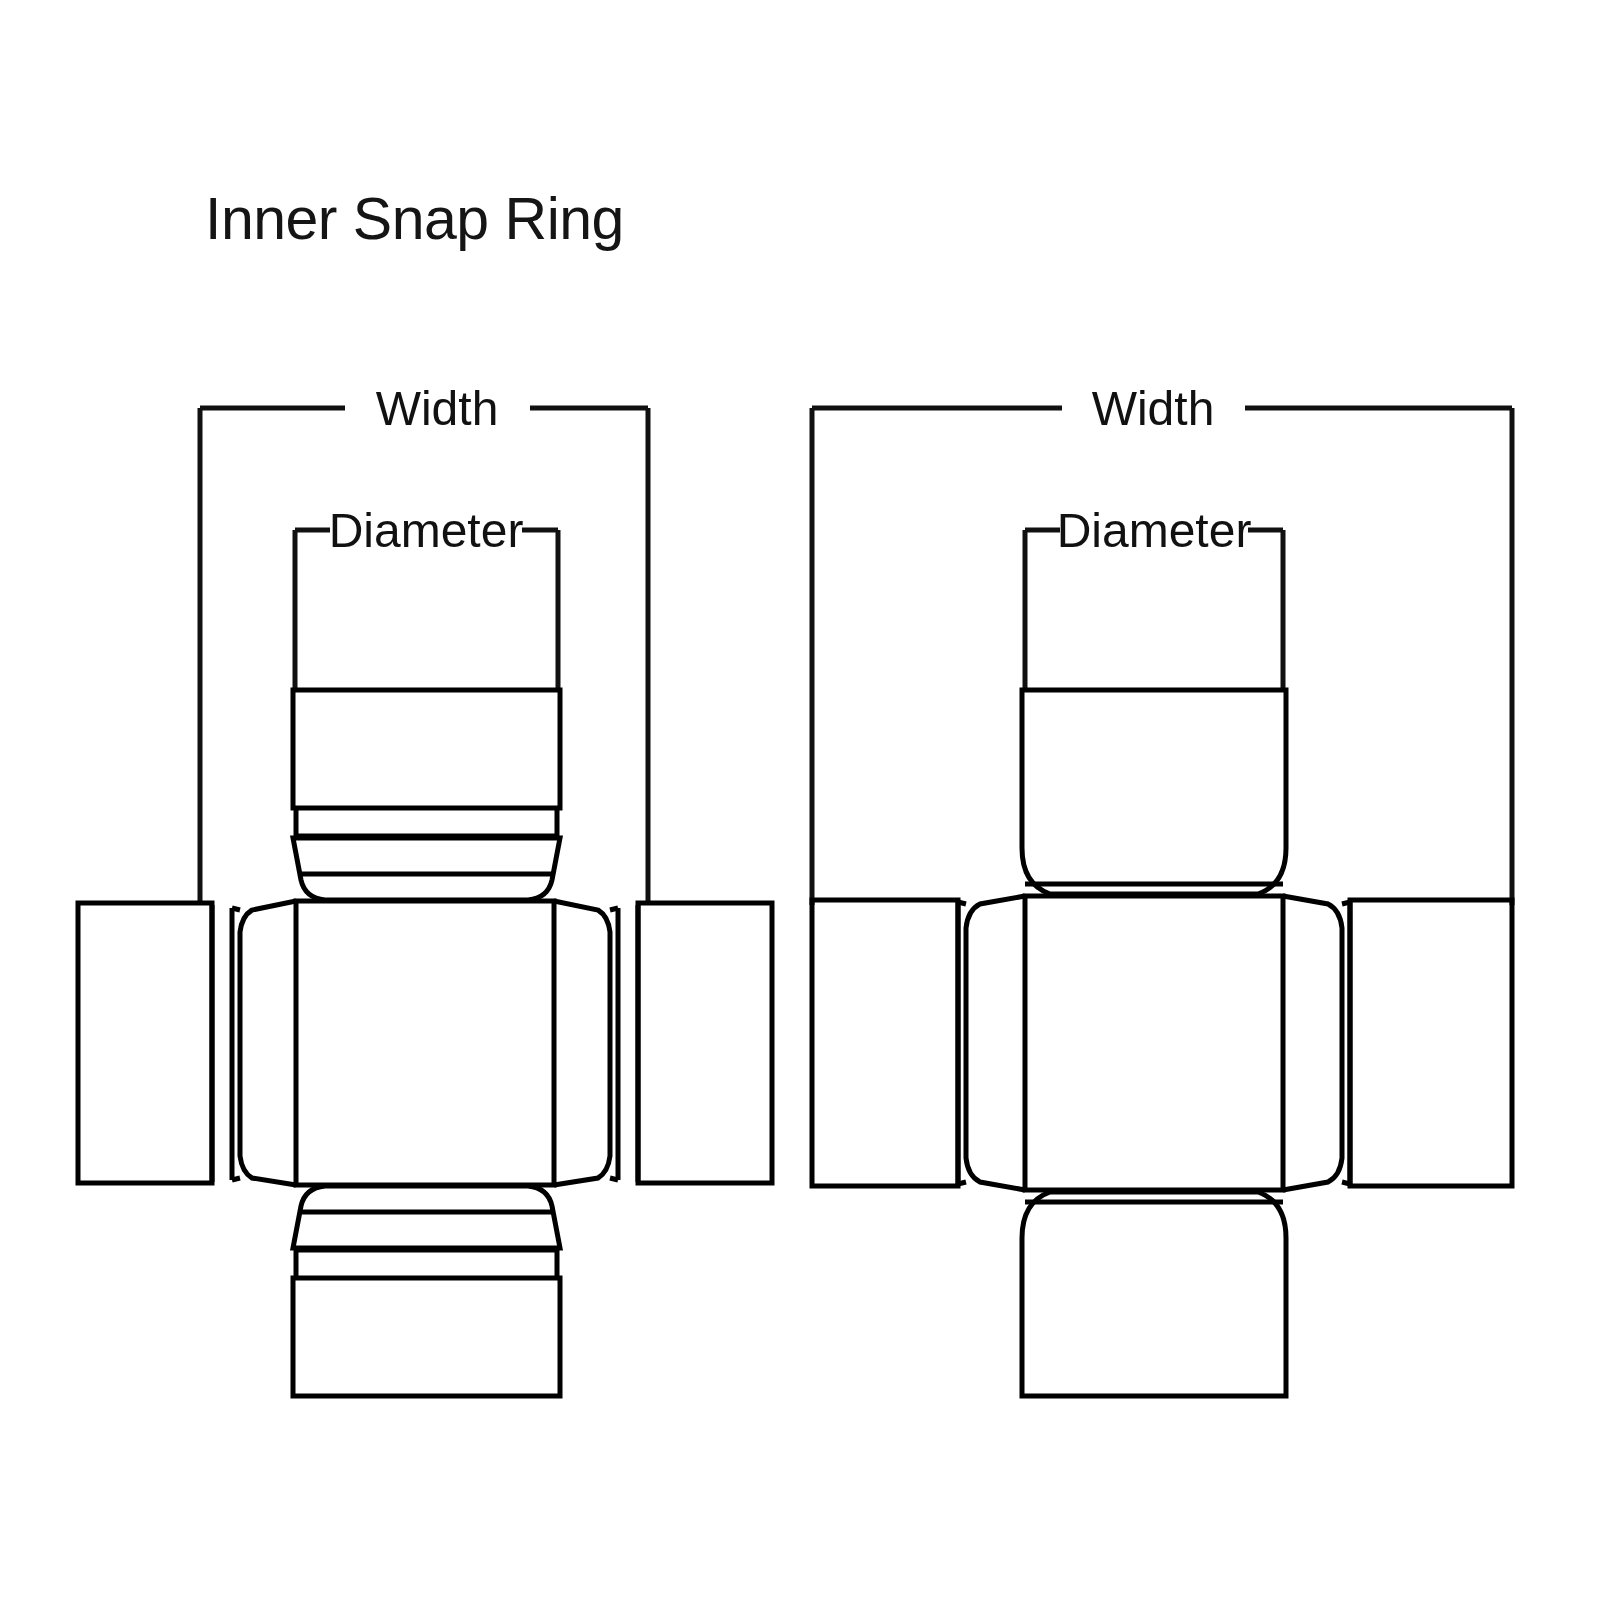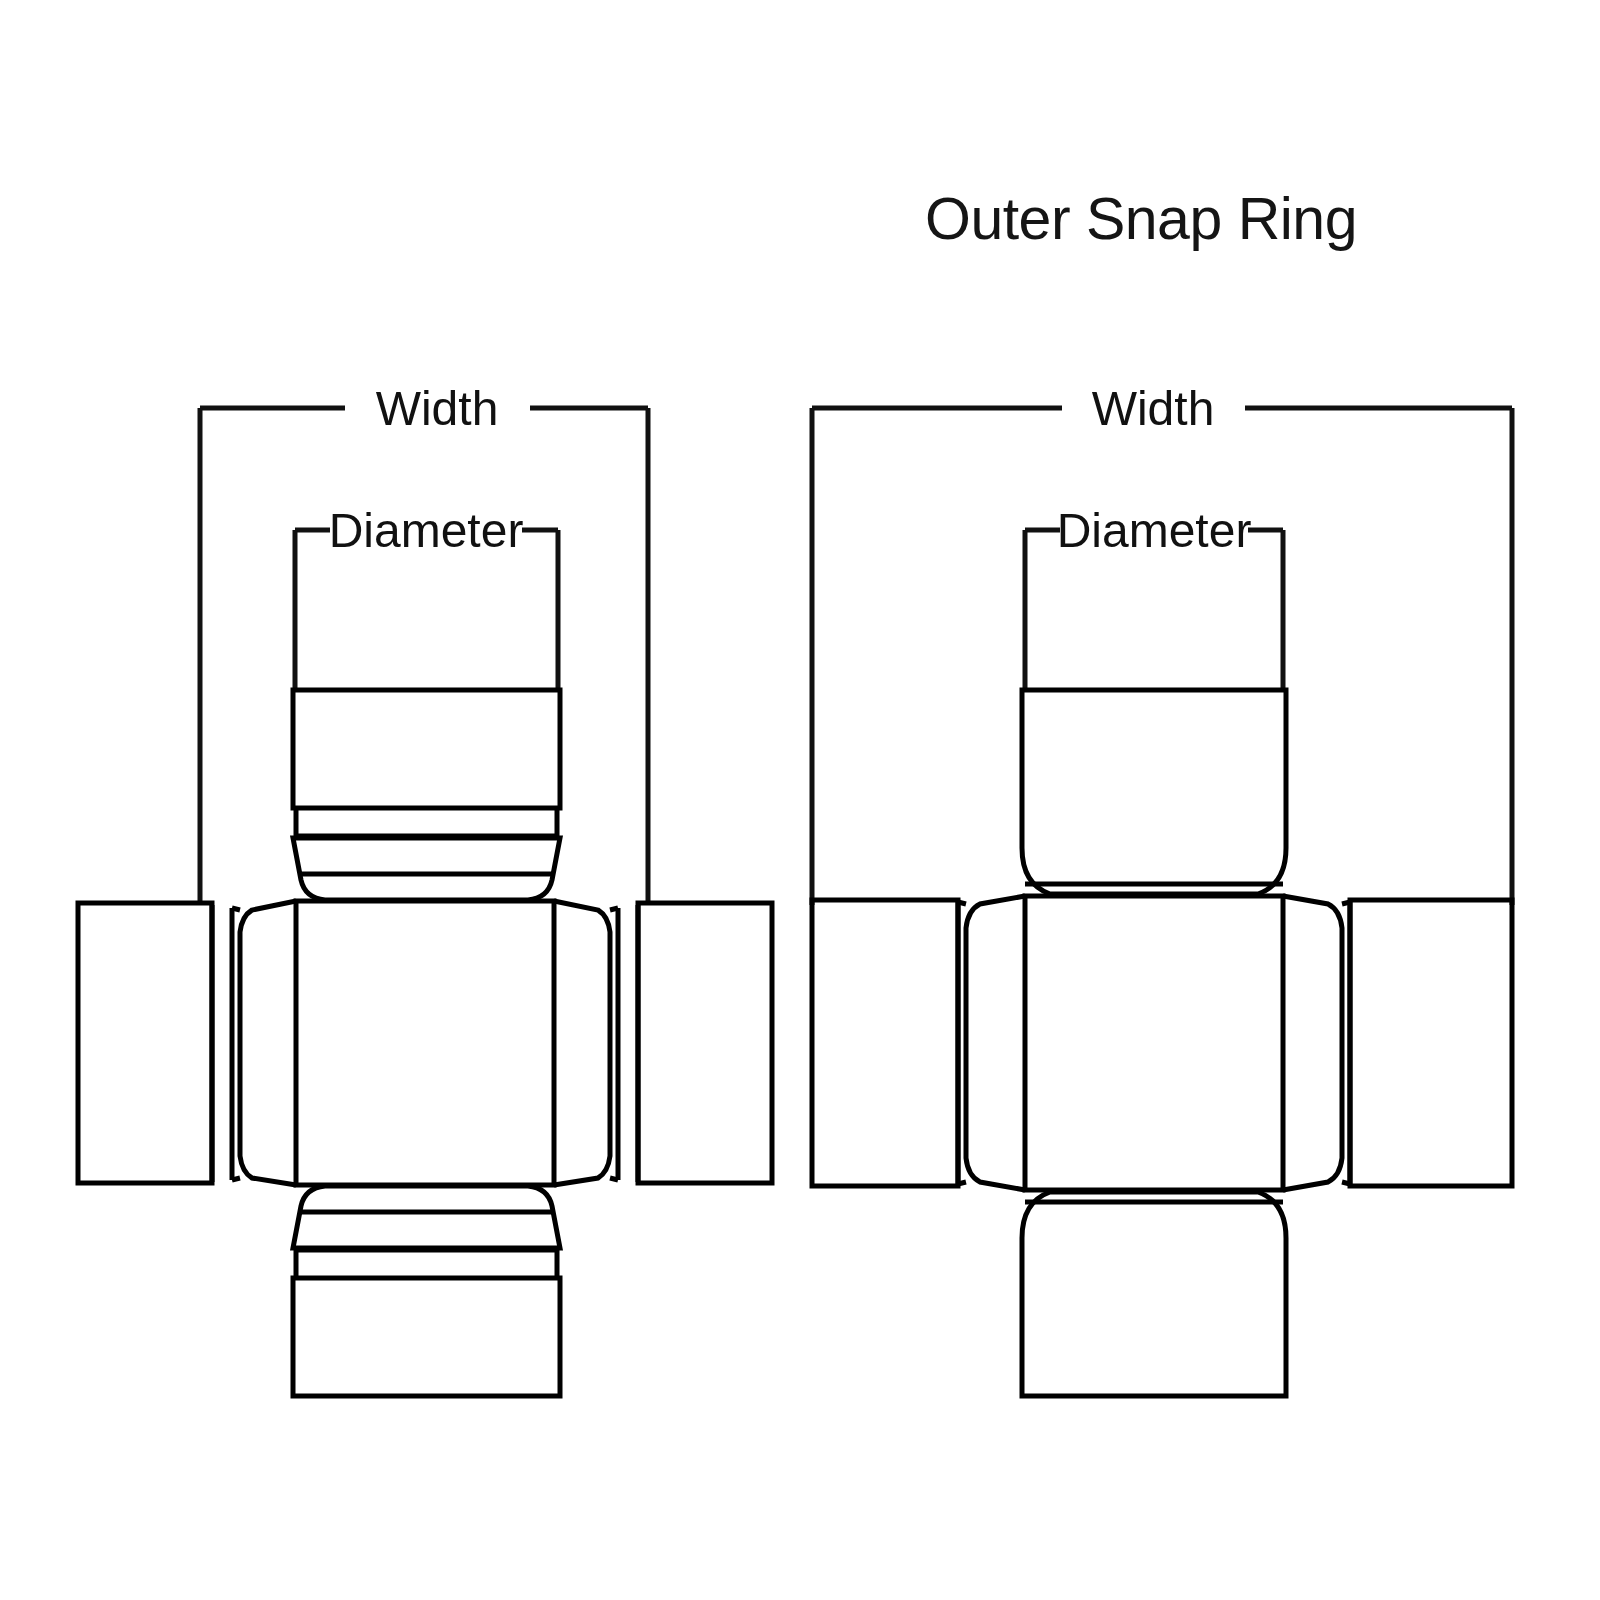--- a/index.html
+++ b/index.html
@@ -59,22 +59,22 @@
     fill: #111111;
     text-anchor: middle;
     dominant-baseline: alphabetic;
   }
 </style>
 </head>
 <body>
 
 <div id="root">
 
-
-  <div class="panel-title" id="title-outer">Outer Snap Ring</div>
+  <div class="panel-title" id="title-inner">Inner Snap Ring</div>
+
 
   <svg class="diagram" viewBox="0 0 1600 1600" xmlns="http://www.w3.org/2000/svg">
 
     <g>
 
       <g>
         <path class="dim" d="M 200 408 L 345 408"></path>
         <path class="dim" d="M 530 408 L 648 408"></path>
         <path class="dim" d="M 200 408 L 200 905"></path>
         <path class="dim" d="M 648 408 L 648 905"></path>

